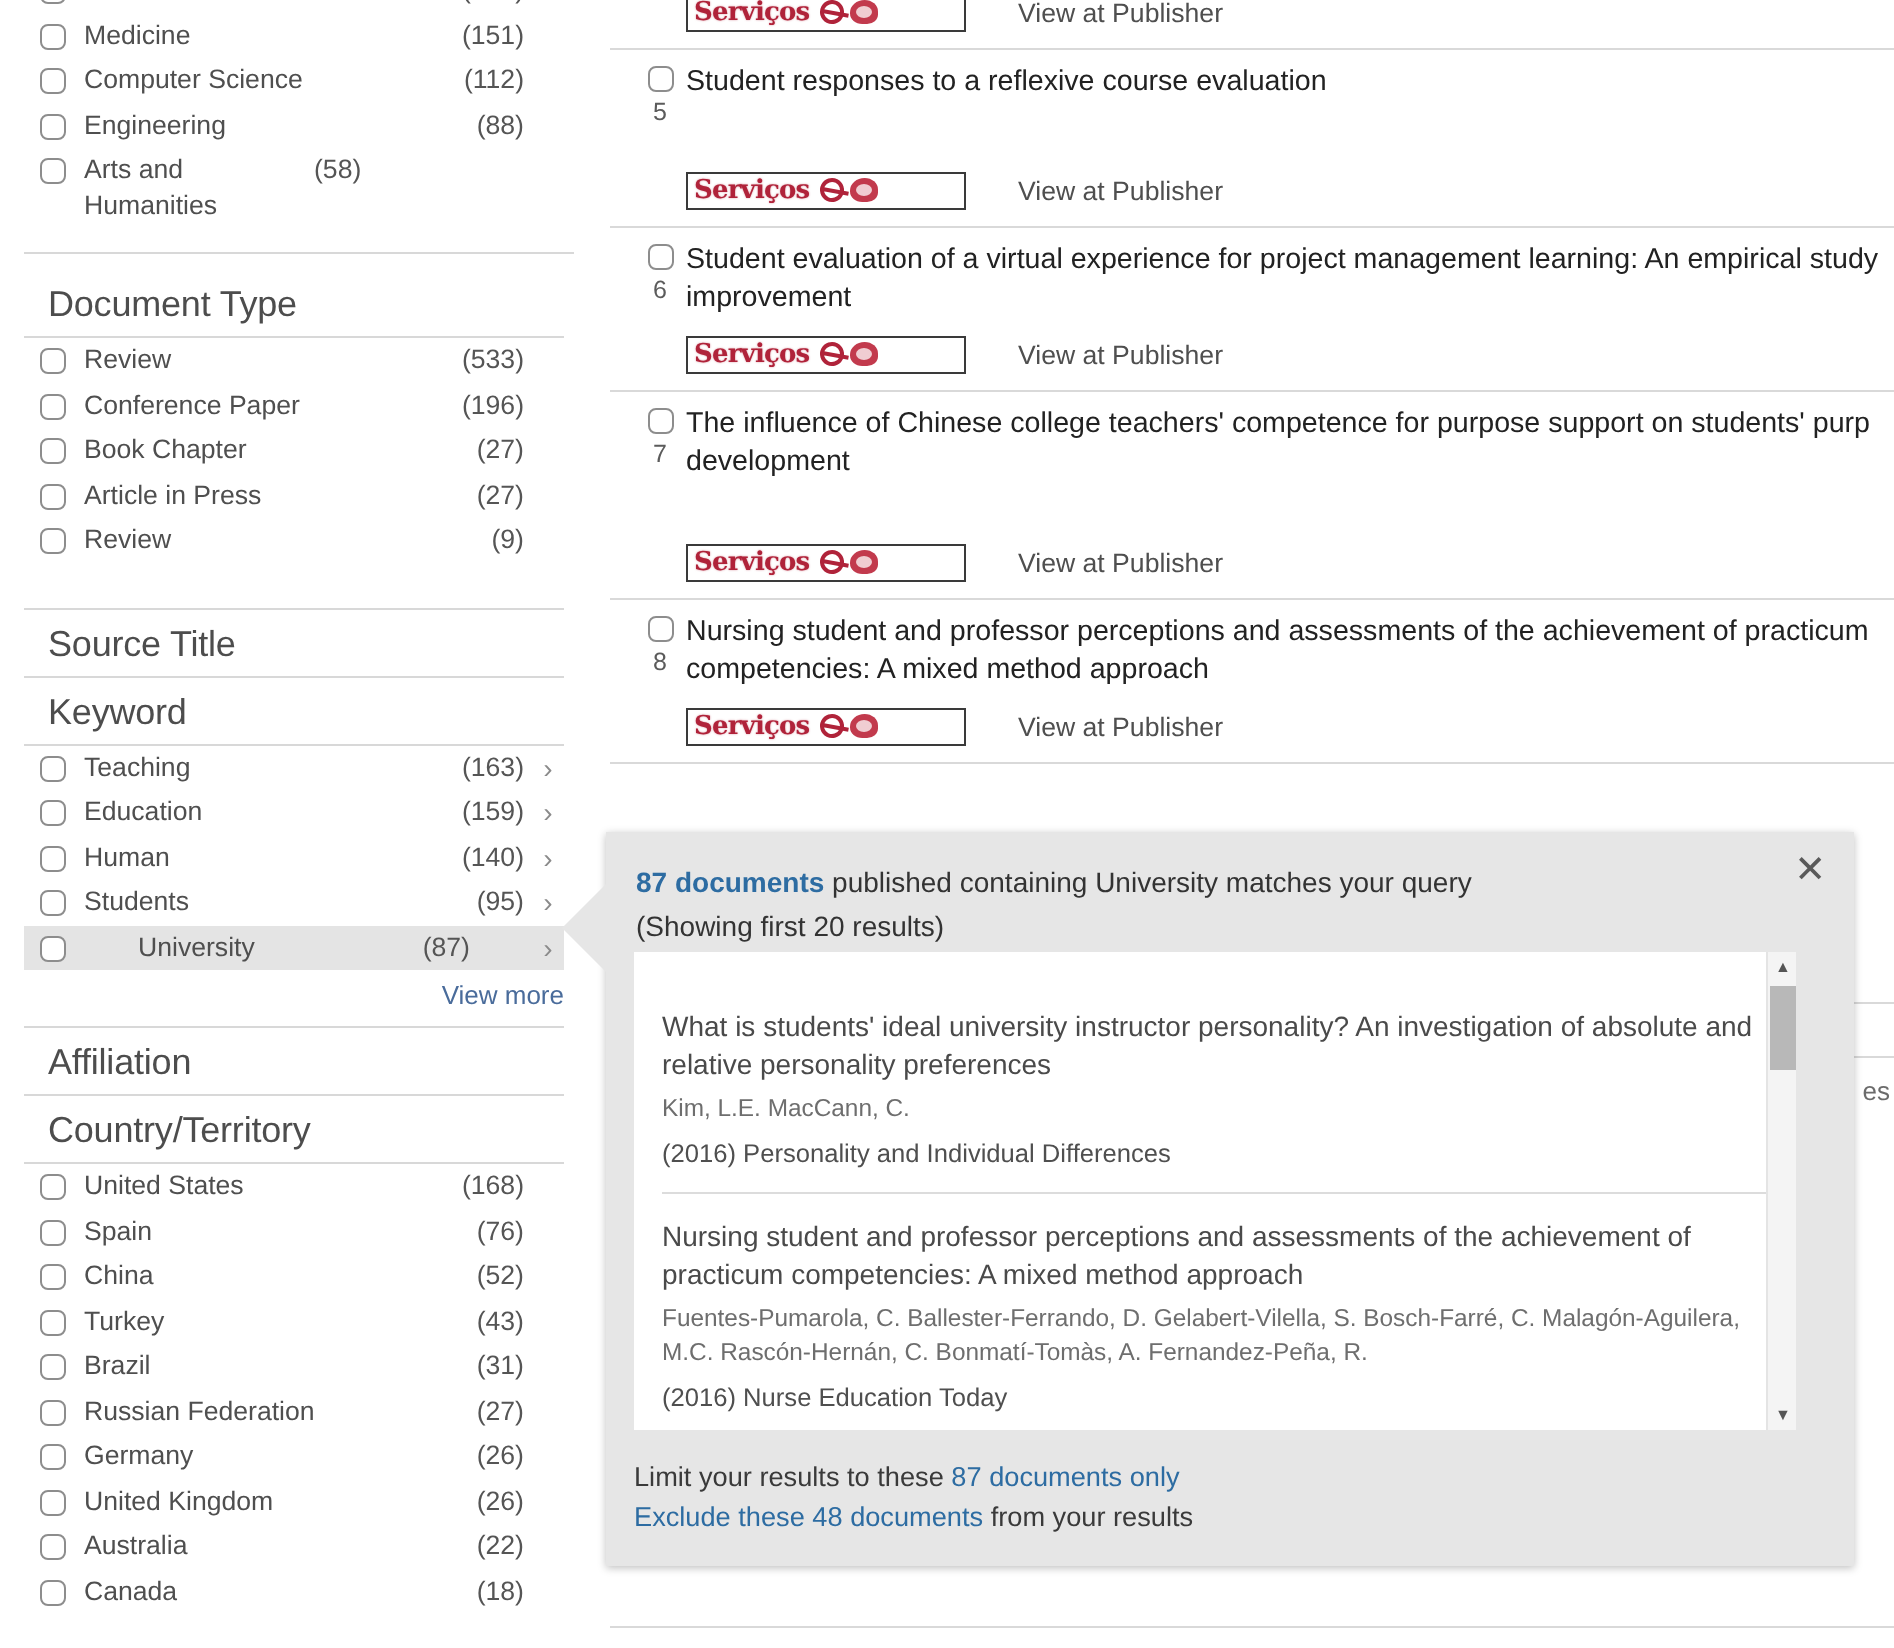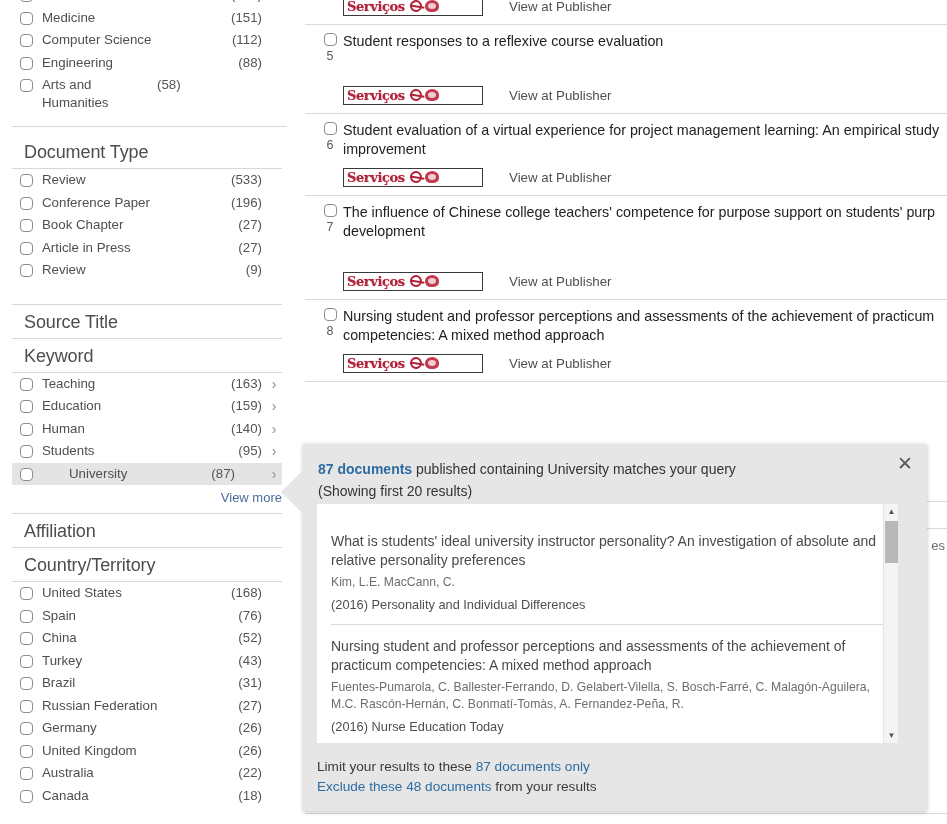--- a/index.html
+++ b/index.html
@@ -192,21 +192,21 @@
   }
   .vap {
     font-size: 13.3px;
     color: #4f4f4f;
     margin-left: 26px;
   }
 
   
   .popup {
     position: absolute;
-    left: 303px; top: 444px;
+    left: 303px; top: 416px;
     width: 624px; height: 367px;
     background: #e6e6e6;
     box-shadow: 0 1px 4px rgba(0,0,0,.25);
     z-index: 40;
   }
   .popup-arrow {
     position: absolute;
     left: -22px; top: 26px;
     width: 0; height: 0;
     border-top: 22px solid transparent;

